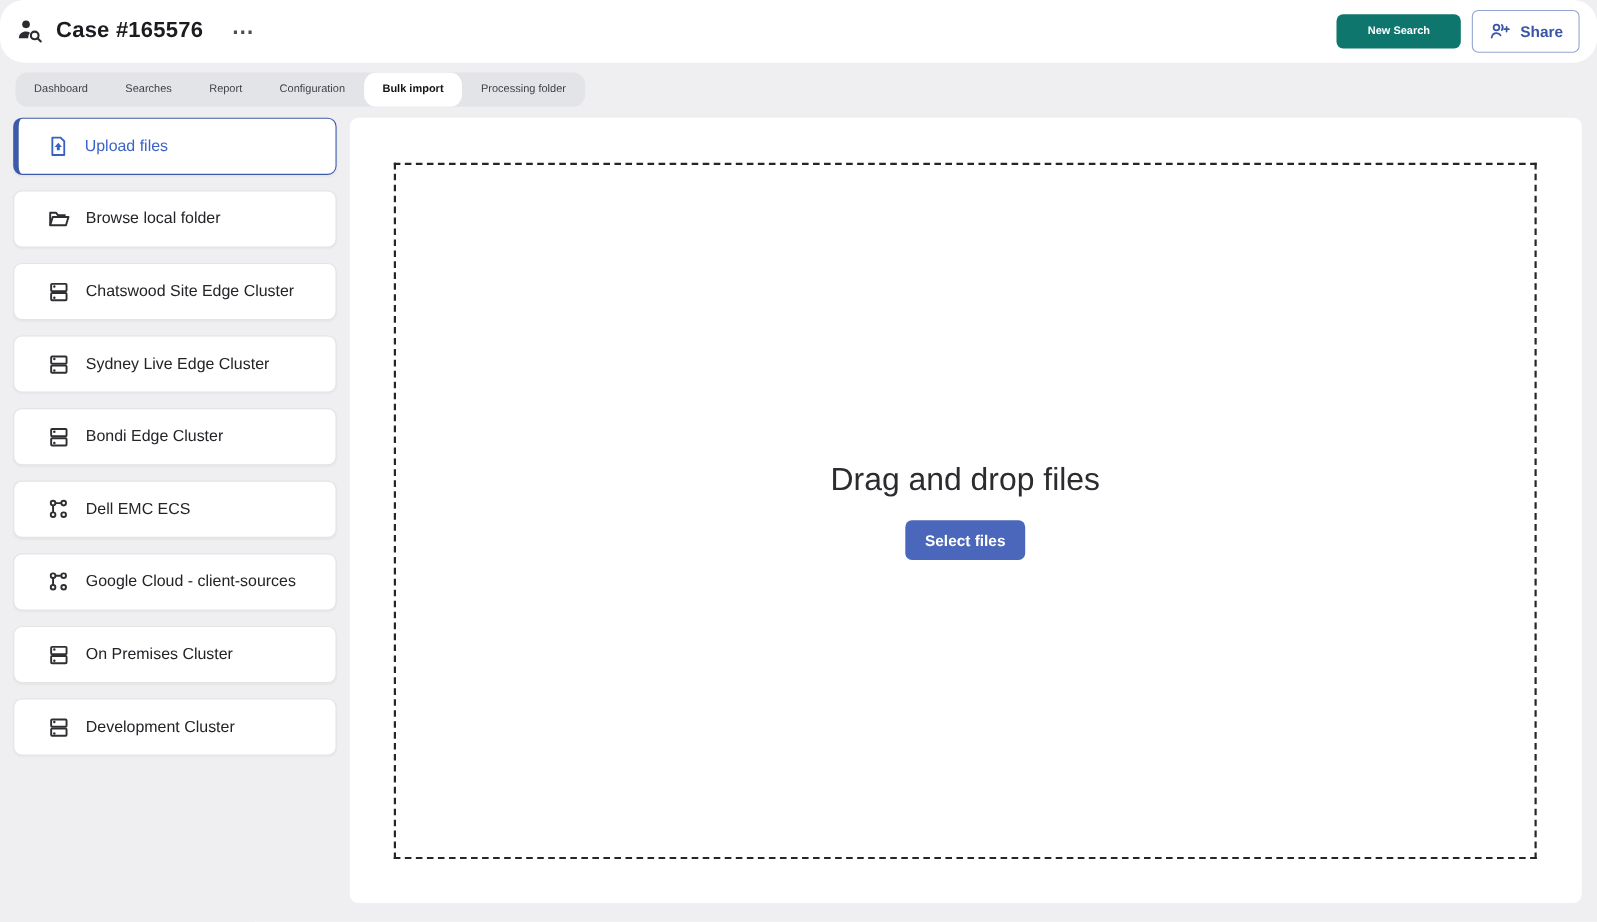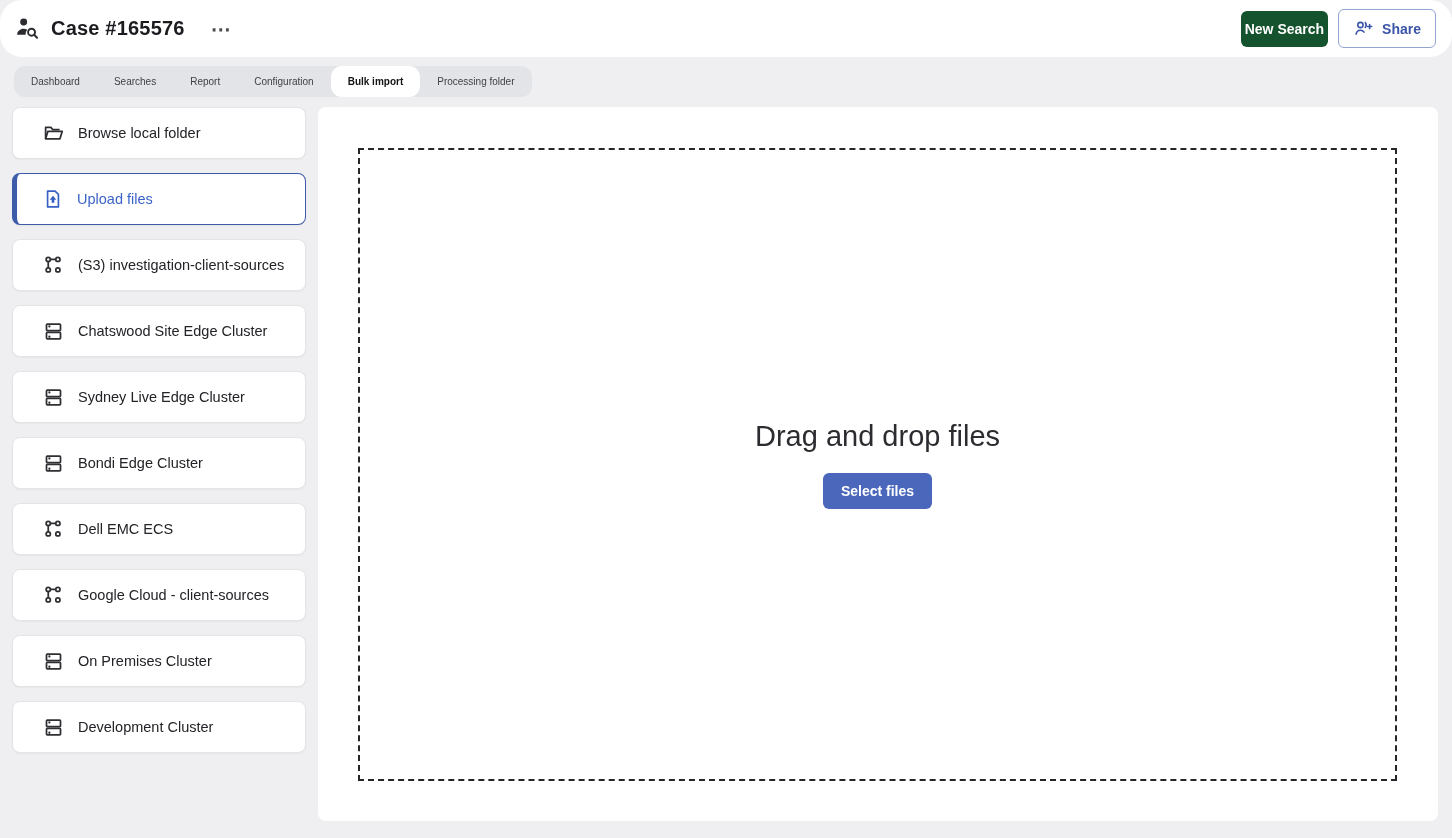--- a/index.html
+++ b/index.html
@@ -20,23 +20,23 @@
   }
   .header-left { display:flex; align-items:center; }
   .case-icon { display:flex; align-items:center; margin:0 10px 0 2px; }
   .page-title { font-size:20px; font-weight:700; letter-spacing:.2px; color:#1b1b20; }
   .dots-menu {
     margin-left:22px; color:#4b4b52; font-size:20px; font-weight:700;
     letter-spacing:2px; cursor:pointer; line-height:1; padding:4px;
   }
   .header-right { display:flex; align-items:center; gap:10px; }
   .btn-primary {
-    background:#14532d; color:#fff; border:none; border-radius:6px;
-    font-family:inherit; font-size:14px; font-weight:700;
-    padding:10px 4px; cursor:pointer;
+    background:#0f766e; color:#fff; border:none; border-radius:6px;
+    font-family:inherit; font-size:10px; font-weight:700;
+    padding:10px 28px; cursor:pointer;
   }
   .btn-outline {
     background:#fff; color:#3a55a8; border:1.5px solid #94a5d2; border-radius:6px;
     font-family:inherit; font-size:14px; font-weight:700;
     padding:8px 14px; cursor:pointer;
     display:flex; align-items:center; gap:8px;
   }
 
   
   .tabbar-wrap { padding:9px 0 0 14px; }
@@ -129,109 +129,97 @@
     <div class="tab">Configuration</div>
     <div class="tab active">Bulk import</div>
     <div class="tab">Processing folder</div>
   </div>
 </div>
 
 <div class="content">
 
   <div class="sidebar">
 
+    <div class="card selected">
+      <span class="item-icon">
+        <svg width="20" height="20" viewBox="0 0 24 24">
+          <path d="M5.5 2.5h9l4 4v15h-13z" fill="none" stroke="#3660c4" stroke-width="2" stroke-linejoin="round"></path>
+          <path d="M12 8.2l4 4.6h-2.4v3.6h-3.2v-3.6H8z" fill="#3660c4"></path>
+        </svg>
+      </span>
+      <span class="label">Upload files</span>
+    </div>
+
     <div class="card">
       <span class="item-icon">
         <svg width="21" height="21" viewBox="0 0 24 24" fill="none" stroke="#2f2f33" stroke-width="2" stroke-linejoin="round">
           <path d="M3 18V5h6l2 2.5h8"></path>
           <path d="M3 18l2.6-8.5H22L19.4 18H3z"></path>
         </svg>
       </span>
       <span class="label">Browse local folder</span>
     </div>
 
-    <div class="card selected">
-      <span class="item-icon">
-        <svg width="20" height="20" viewBox="0 0 24 24">
-          <path d="M5.5 2.5h9l4 4v15h-13z" fill="none" stroke="#3660c4" stroke-width="2" stroke-linejoin="round"></path>
-          <path d="M12 8.2l4 4.6h-2.4v3.6h-3.2v-3.6H8z" fill="#3660c4"></path>
-        </svg>
-      </span>
-      <span class="label">Upload files</span>
+
+    <div class="card">
+      <span class="item-icon">
+        <svg width="21" height="21" viewBox="0 0 24 24" fill="none" stroke="#2f2f33" stroke-width="2">
+          <rect x="4" y="3.5" width="16" height="7.5" rx="1"></rect>
+          <rect x="4" y="13" width="16" height="7.5" rx="1"></rect>
+          <path d="M7.3 6.2h.01M7.3 18h.01" stroke-width="2.6" stroke-linecap="round"></path>
+        </svg>
+      </span>
+      <span class="label">Chatswood Site Edge Cluster</span>
+    </div>
+
+    <div class="card">
+      <span class="item-icon">
+        <svg width="21" height="21" viewBox="0 0 24 24" fill="none" stroke="#2f2f33" stroke-width="2">
+          <rect x="4" y="3.5" width="16" height="7.5" rx="1"></rect>
+          <rect x="4" y="13" width="16" height="7.5" rx="1"></rect>
+          <path d="M7.3 6.2h.01M7.3 18h.01" stroke-width="2.6" stroke-linecap="round"></path>
+        </svg>
+      </span>
+      <span class="label">Sydney Live Edge Cluster</span>
+    </div>
+
+    <div class="card">
+      <span class="item-icon">
+        <svg width="21" height="21" viewBox="0 0 24 24" fill="none" stroke="#2f2f33" stroke-width="2">
+          <rect x="4" y="3.5" width="16" height="7.5" rx="1"></rect>
+          <rect x="4" y="13" width="16" height="7.5" rx="1"></rect>
+          <path d="M7.3 6.2h.01M7.3 18h.01" stroke-width="2.6" stroke-linecap="round"></path>
+        </svg>
+      </span>
+      <span class="label">Bondi Edge Cluster</span>
     </div>
 
     <div class="card">
       <span class="item-icon">
         <svg width="21" height="21" viewBox="0 0 24 24" fill="none" stroke="#2f2f33" stroke-width="2">
           <circle cx="6" cy="5" r="2.4"></circle>
             <circle cx="17" cy="5" r="2.4"></circle>
           <circle cx="6" cy="17" r="2.4"></circle>
             <circle cx="17" cy="17" r="2.4"></circle>
           <path d="M8.4 5h6.2M6 7.4v7.2"></path>
         </svg>
       </span>
-      <span class="label">(S3) investigation-client-sources</span>
-    </div>
-
-    <div class="card">
-      <span class="item-icon">
-        <svg width="21" height="21" viewBox="0 0 24 24" fill="none" stroke="#2f2f33" stroke-width="2">
-          <rect x="4" y="3.5" width="16" height="7.5" rx="1"></rect>
-          <rect x="4" y="13" width="16" height="7.5" rx="1"></rect>
-          <path d="M7.3 6.2h.01M7.3 18h.01" stroke-width="2.6" stroke-linecap="round"></path>
-        </svg>
-      </span>
-      <span class="label">Chatswood Site Edge Cluster</span>
-    </div>
-
-    <div class="card">
-      <span class="item-icon">
-        <svg width="21" height="21" viewBox="0 0 24 24" fill="none" stroke="#2f2f33" stroke-width="2">
-          <rect x="4" y="3.5" width="16" height="7.5" rx="1"></rect>
-          <rect x="4" y="13" width="16" height="7.5" rx="1"></rect>
-          <path d="M7.3 6.2h.01M7.3 18h.01" stroke-width="2.6" stroke-linecap="round"></path>
-        </svg>
-      </span>
-      <span class="label">Sydney Live Edge Cluster</span>
-    </div>
-
-    <div class="card">
-      <span class="item-icon">
-        <svg width="21" height="21" viewBox="0 0 24 24" fill="none" stroke="#2f2f33" stroke-width="2">
-          <rect x="4" y="3.5" width="16" height="7.5" rx="1"></rect>
-          <rect x="4" y="13" width="16" height="7.5" rx="1"></rect>
-          <path d="M7.3 6.2h.01M7.3 18h.01" stroke-width="2.6" stroke-linecap="round"></path>
-        </svg>
-      </span>
-      <span class="label">Bondi Edge Cluster</span>
+      <span class="label">Dell EMC ECS</span>
     </div>
 
     <div class="card">
       <span class="item-icon">
         <svg width="21" height="21" viewBox="0 0 24 24" fill="none" stroke="#2f2f33" stroke-width="2">
           <circle cx="6" cy="5" r="2.4"></circle>
             <circle cx="17" cy="5" r="2.4"></circle>
           <circle cx="6" cy="17" r="2.4"></circle>
             <circle cx="17" cy="17" r="2.4"></circle>
           <path d="M8.4 5h6.2M6 7.4v7.2"></path>
         </svg>
       </span>
-      <span class="label">Dell EMC ECS</span>
-    </div>
-
-    <div class="card">
-      <span class="item-icon">
-        <svg width="21" height="21" viewBox="0 0 24 24" fill="none" stroke="#2f2f33" stroke-width="2">
-          <circle cx="6" cy="5" r="2.4"></circle>
-            <circle cx="17" cy="5" r="2.4"></circle>
-          <circle cx="6" cy="17" r="2.4"></circle>
-            <circle cx="17" cy="17" r="2.4"></circle>
-          <path d="M8.4 5h6.2M6 7.4v7.2"></path>
-        </svg>
-      </span>
       <span class="label">Google Cloud - client-sources</span>
     </div>
 
     <div class="card">
       <span class="item-icon">
         <svg width="21" height="21" viewBox="0 0 24 24" fill="none" stroke="#2f2f33" stroke-width="2">
           <rect x="4" y="3.5" width="16" height="7.5" rx="1"></rect>
           <rect x="4" y="13" width="16" height="7.5" rx="1"></rect>
           <path d="M7.3 6.2h.01M7.3 18h.01" stroke-width="2.6" stroke-linecap="round"></path>
         </svg>

